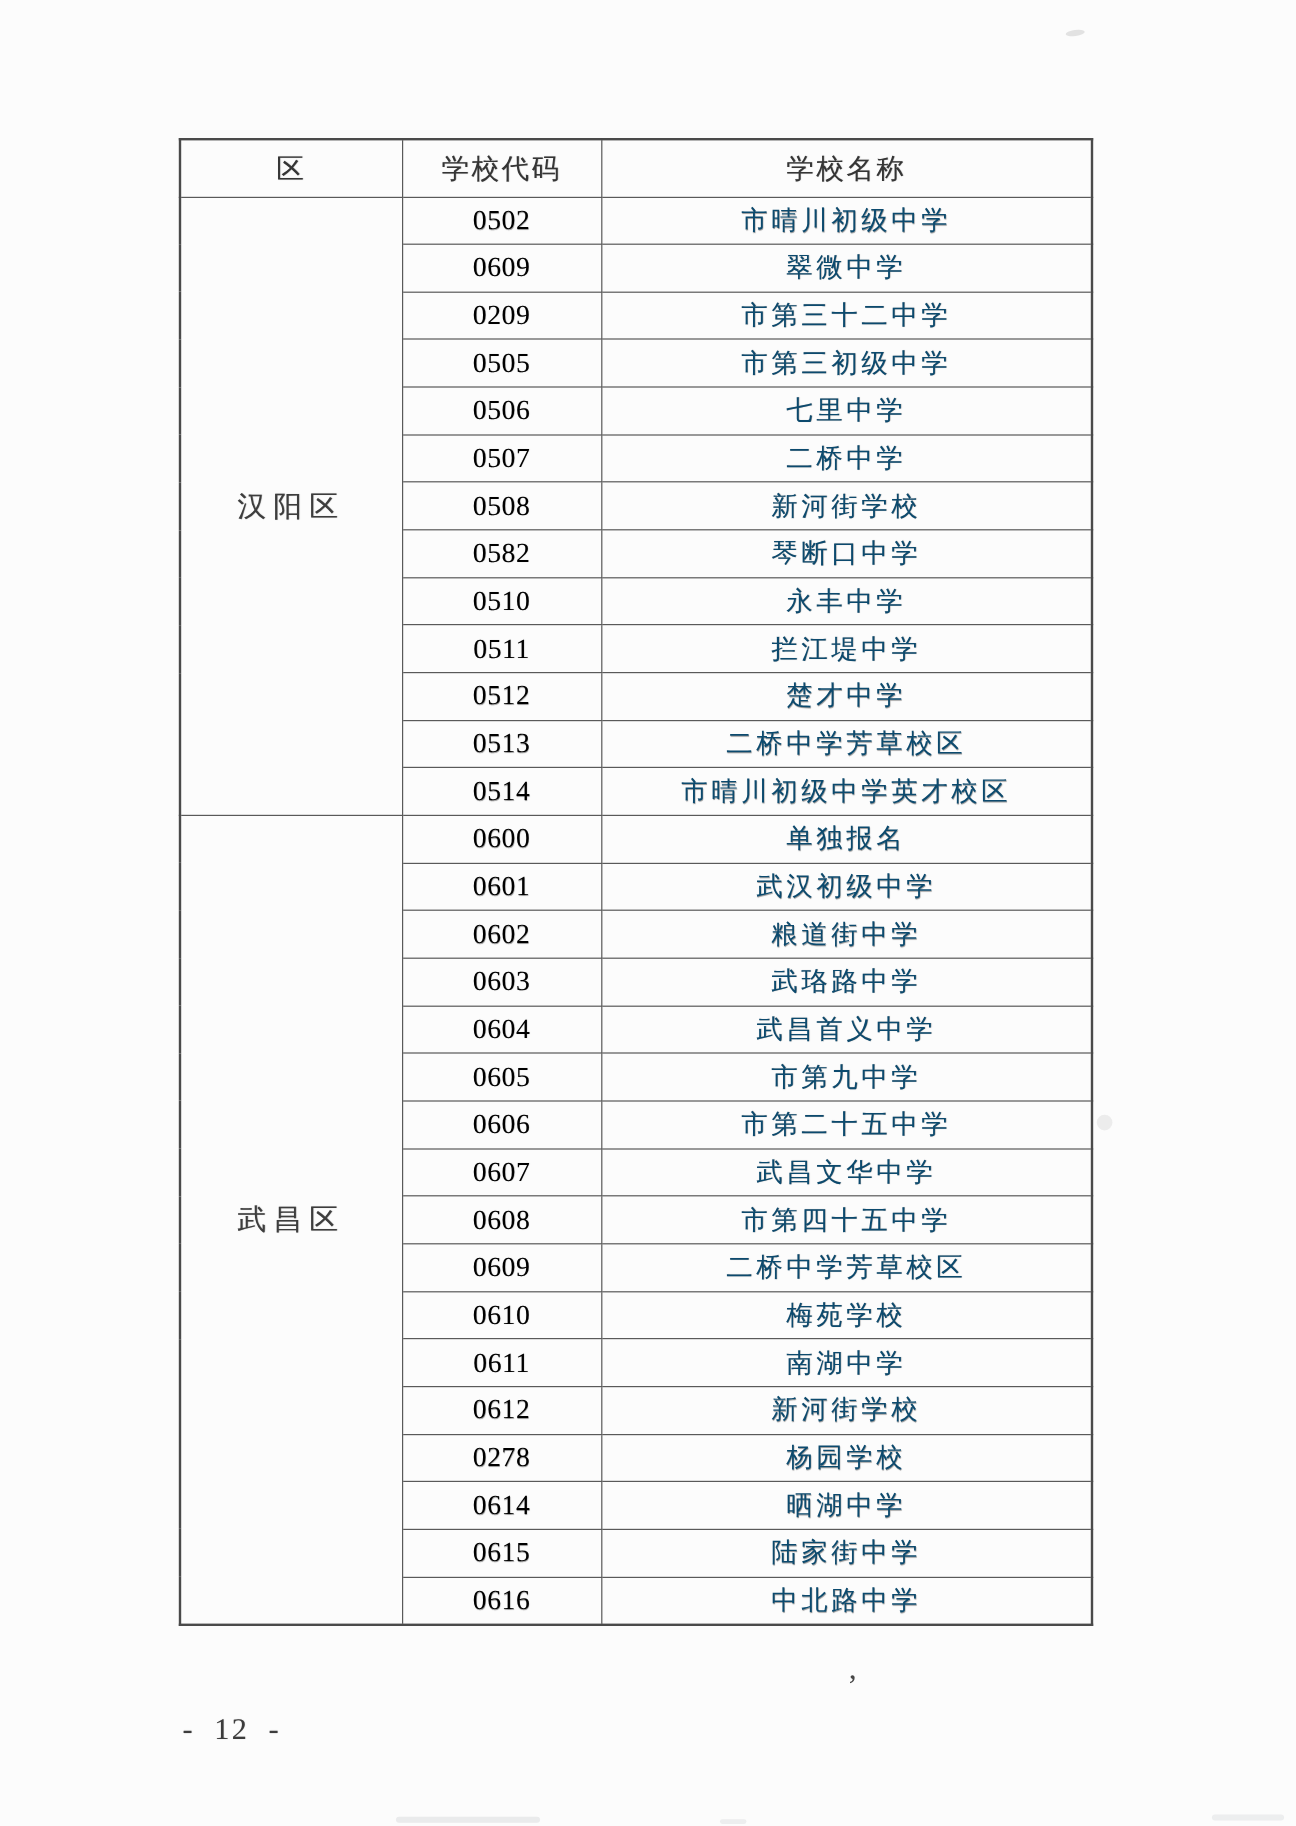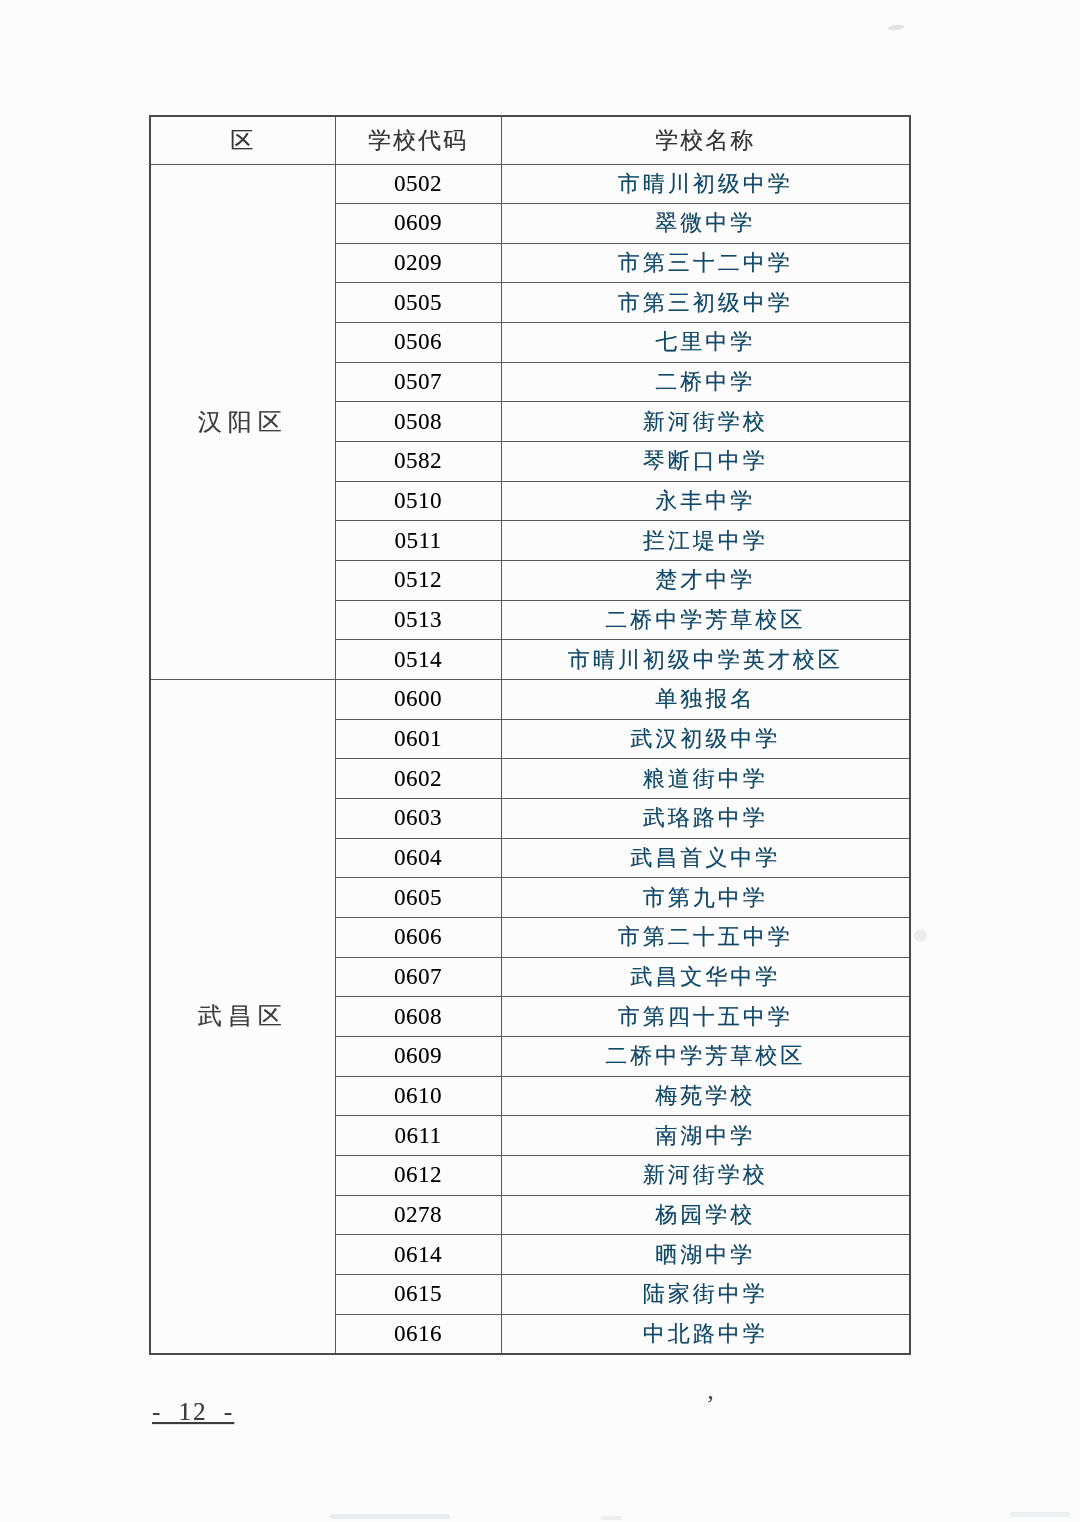--- a/index.html
+++ b/index.html
@@ -55,27 +55,26 @@
     color: #000000;
   }
   .cell-name {
     font-size: 22px;
     letter-spacing: 3px;
     color: #0c4a6e;
   }
   .footer-page-num {
     position: absolute;
     left: 152px;
-    top: 1398px;
+    top: 1428px;
     font-size: 25px;
     letter-spacing: 2px;
     word-spacing: 8px;
     color: #3c3c3c;
     text-shadow: 0.3px 0.3px 0.6px rgba(70,70,70,0.5);
-    text-decoration: underline;
   }
   .stray-mark {
     position: absolute;
     left: 706px;
     top: 1390px;
     font-size: 26px;
     color: #474747;
   }
   .scan-smudge {
     position: absolute;

